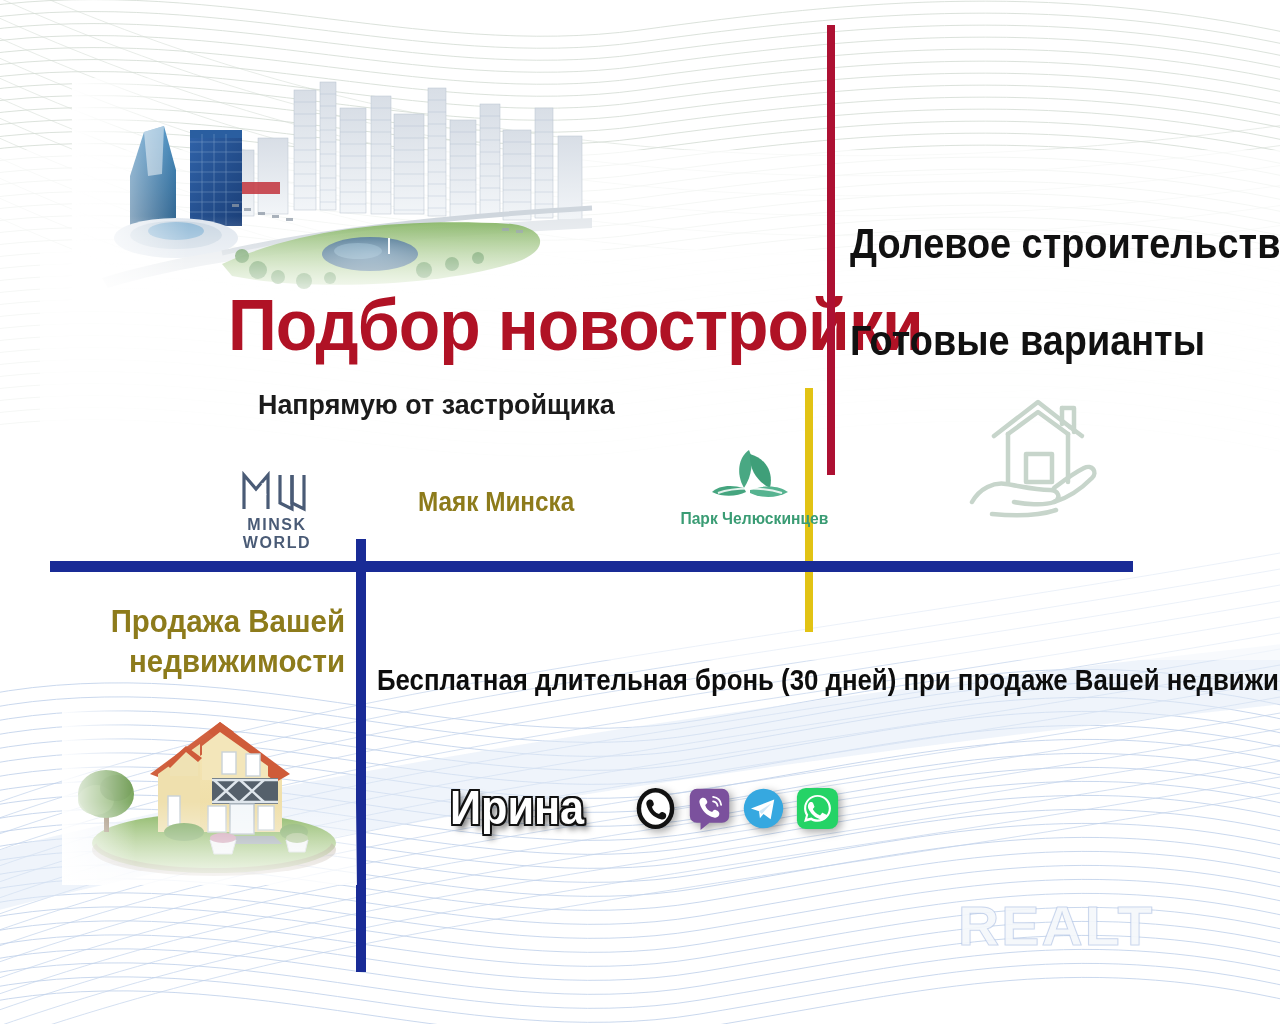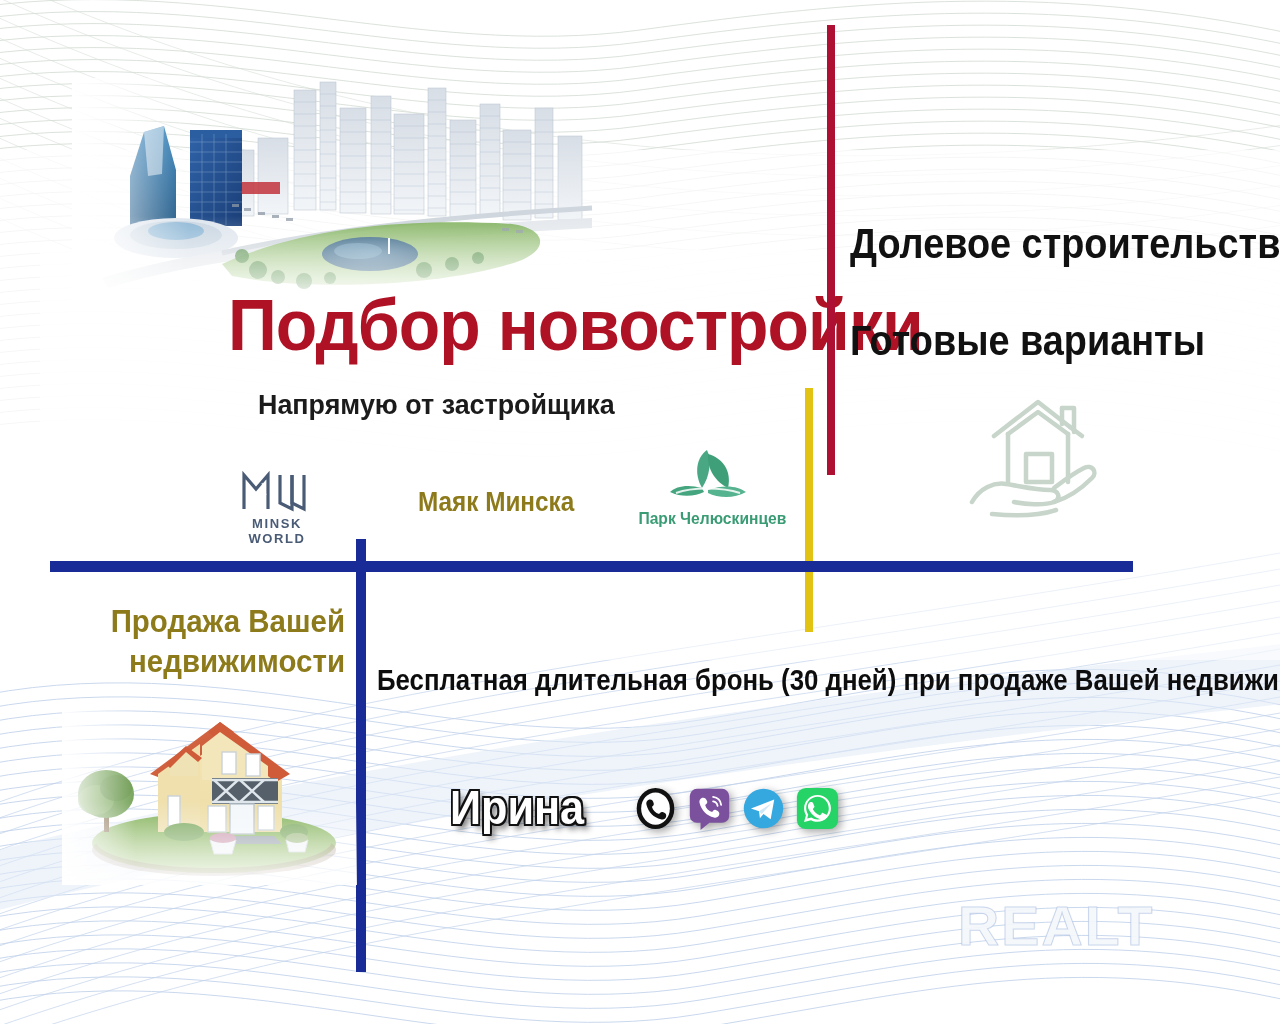--- a/index.html
+++ b/index.html
@@ -72,32 +72,32 @@
   }
   .rule-blue-v{
     position:absolute;left:356px;top:539px;width:10px;height:433px;
     background:#192b96;
   }
 
   
   .logo-minskworld{position:absolute;left:222px;top:463px;width:110px;height:72px;text-align:center;}
   .logo-minskworld .mark{display:block;}
   .logo-minskworld .mw-caption{
-    font-size:13px;letter-spacing:1.6px;color:#4a5b76;font-weight:bold;
+    font-size:16px;letter-spacing:1.6px;color:#4a5b76;font-weight:bold;
     font-family:"Liberation Sans",sans-serif;margin-top:1px;
   }
 
   .logo-mayak{
     position:absolute;left:418px;top:487px;
     font-family:"Liberation Sans Narrow","Liberation Sans",sans-serif;
     font-size:27px;font-weight:bold;color:#8d7b1b;
     transform:scaleX(0.9);transform-origin:left top;white-space:nowrap;
   }
 
-  .logo-park{position:absolute;left:632px;top:442px;width:150px;text-align:center;}
+  .logo-park{position:absolute;left:674px;top:442px;width:150px;text-align:center;}
   .logo-park .park-caption{
     font-family:"Liberation Sans Narrow","Liberation Sans",sans-serif;
     font-size:17px;font-weight:bold;color:#3a9c74;margin-top:1px;
     transform:scaleX(0.92);display:inline-block;white-space:nowrap;
   }
 
   
   .icon-house-hand{position:absolute;left:958px;top:390px;width:160px;height:140px;}
 
   

